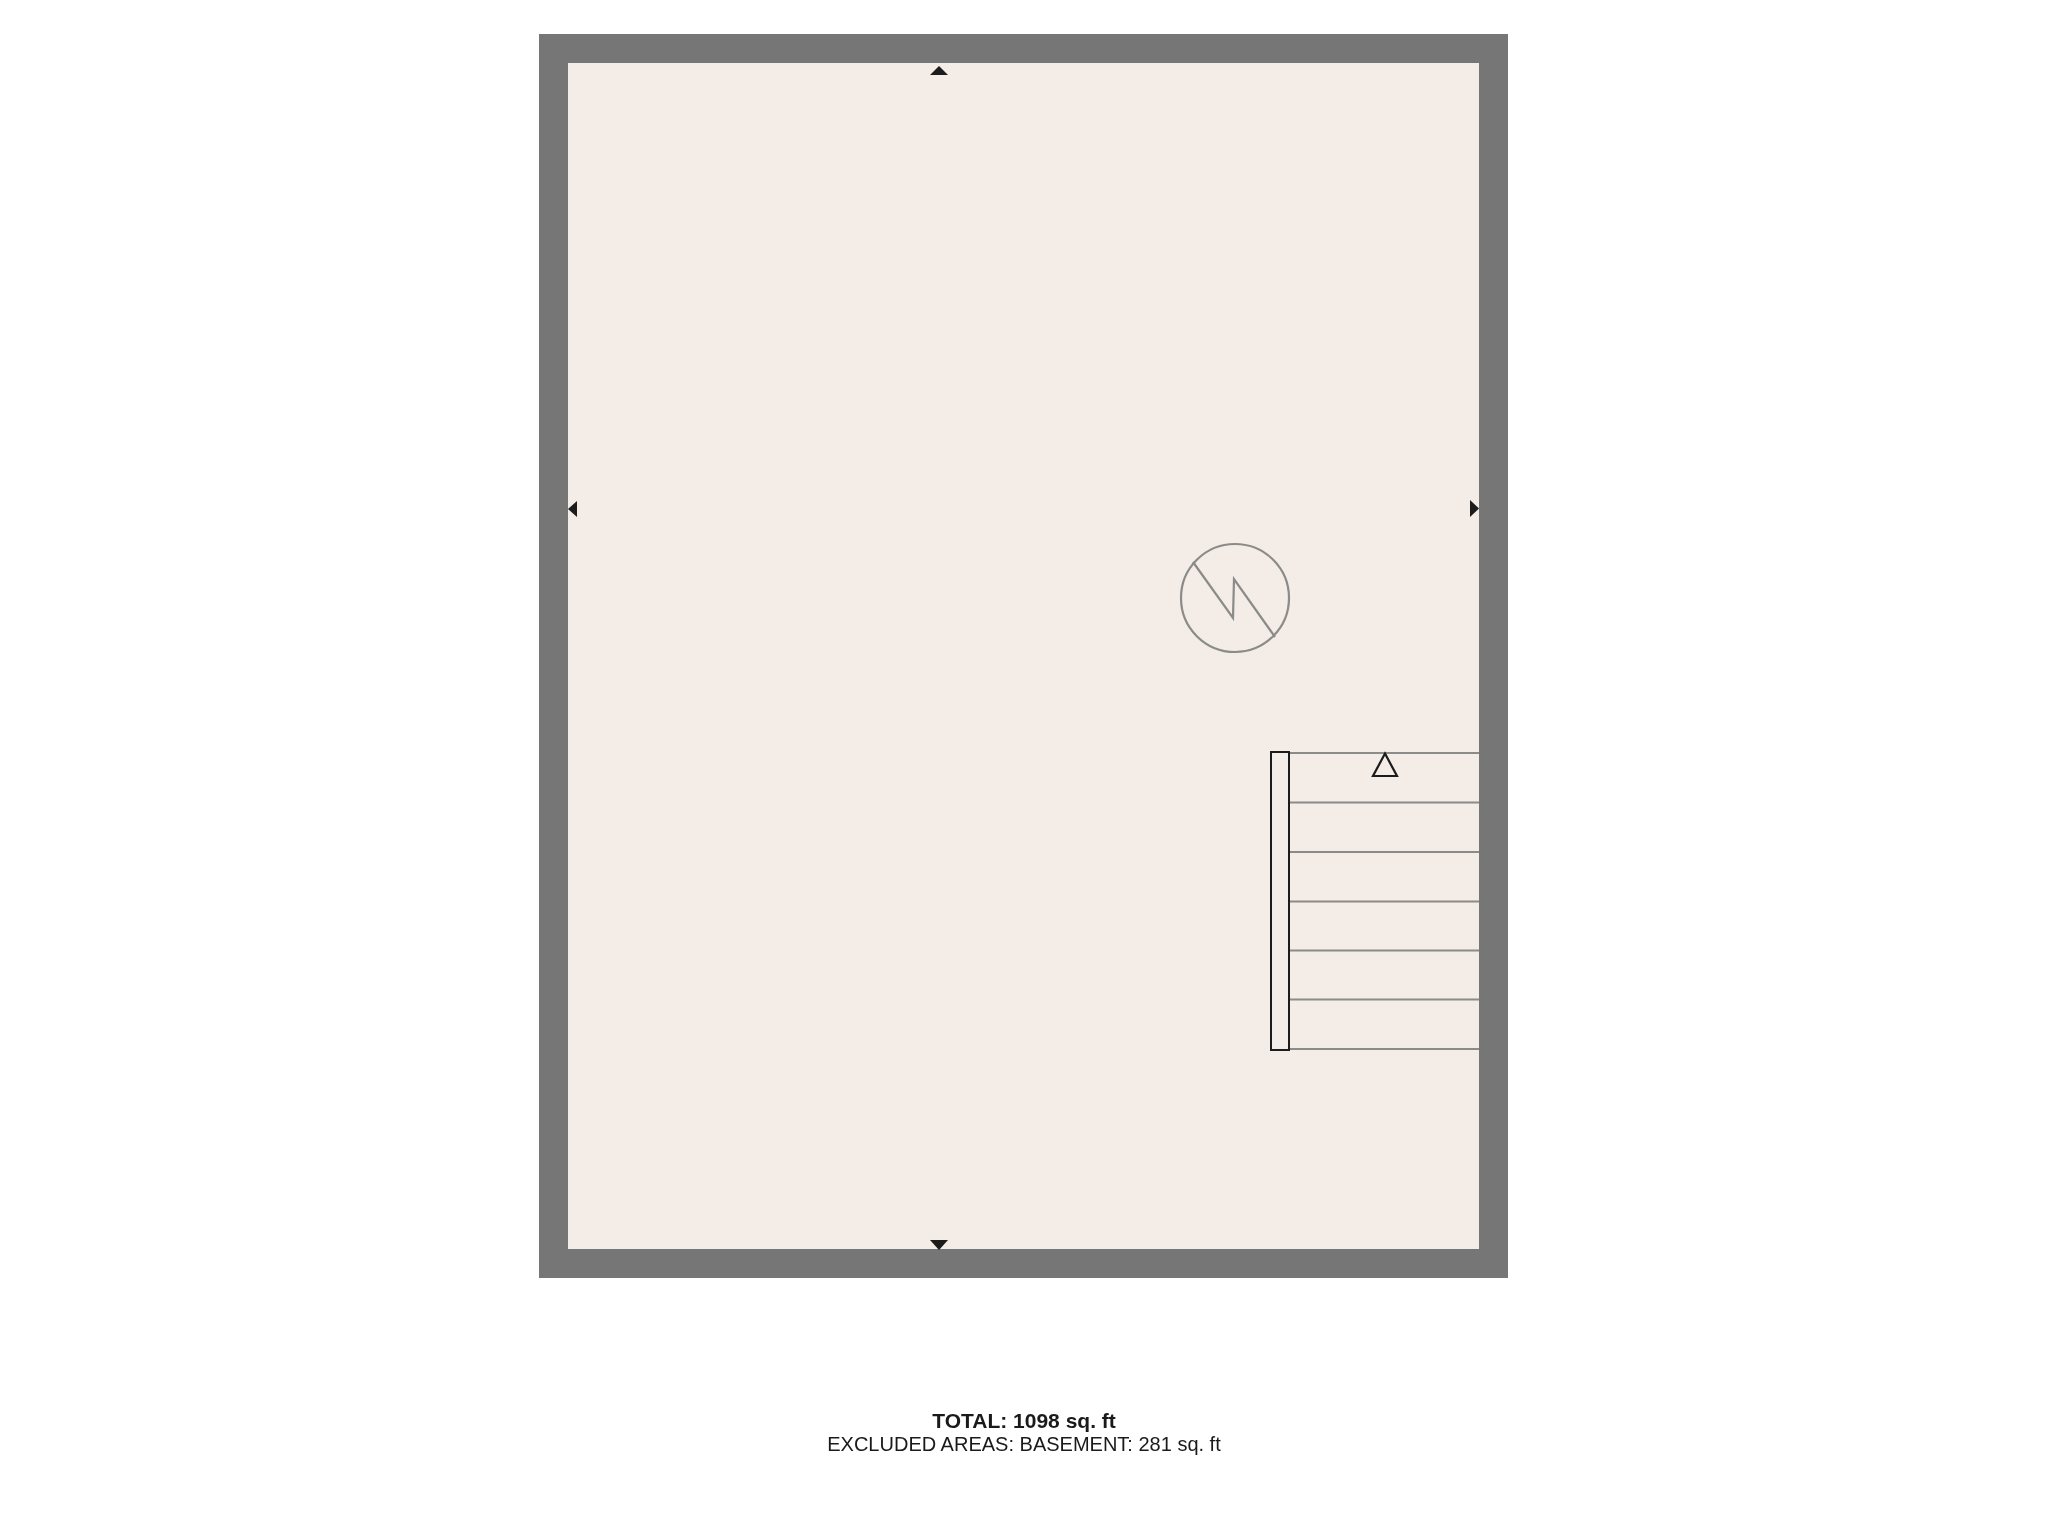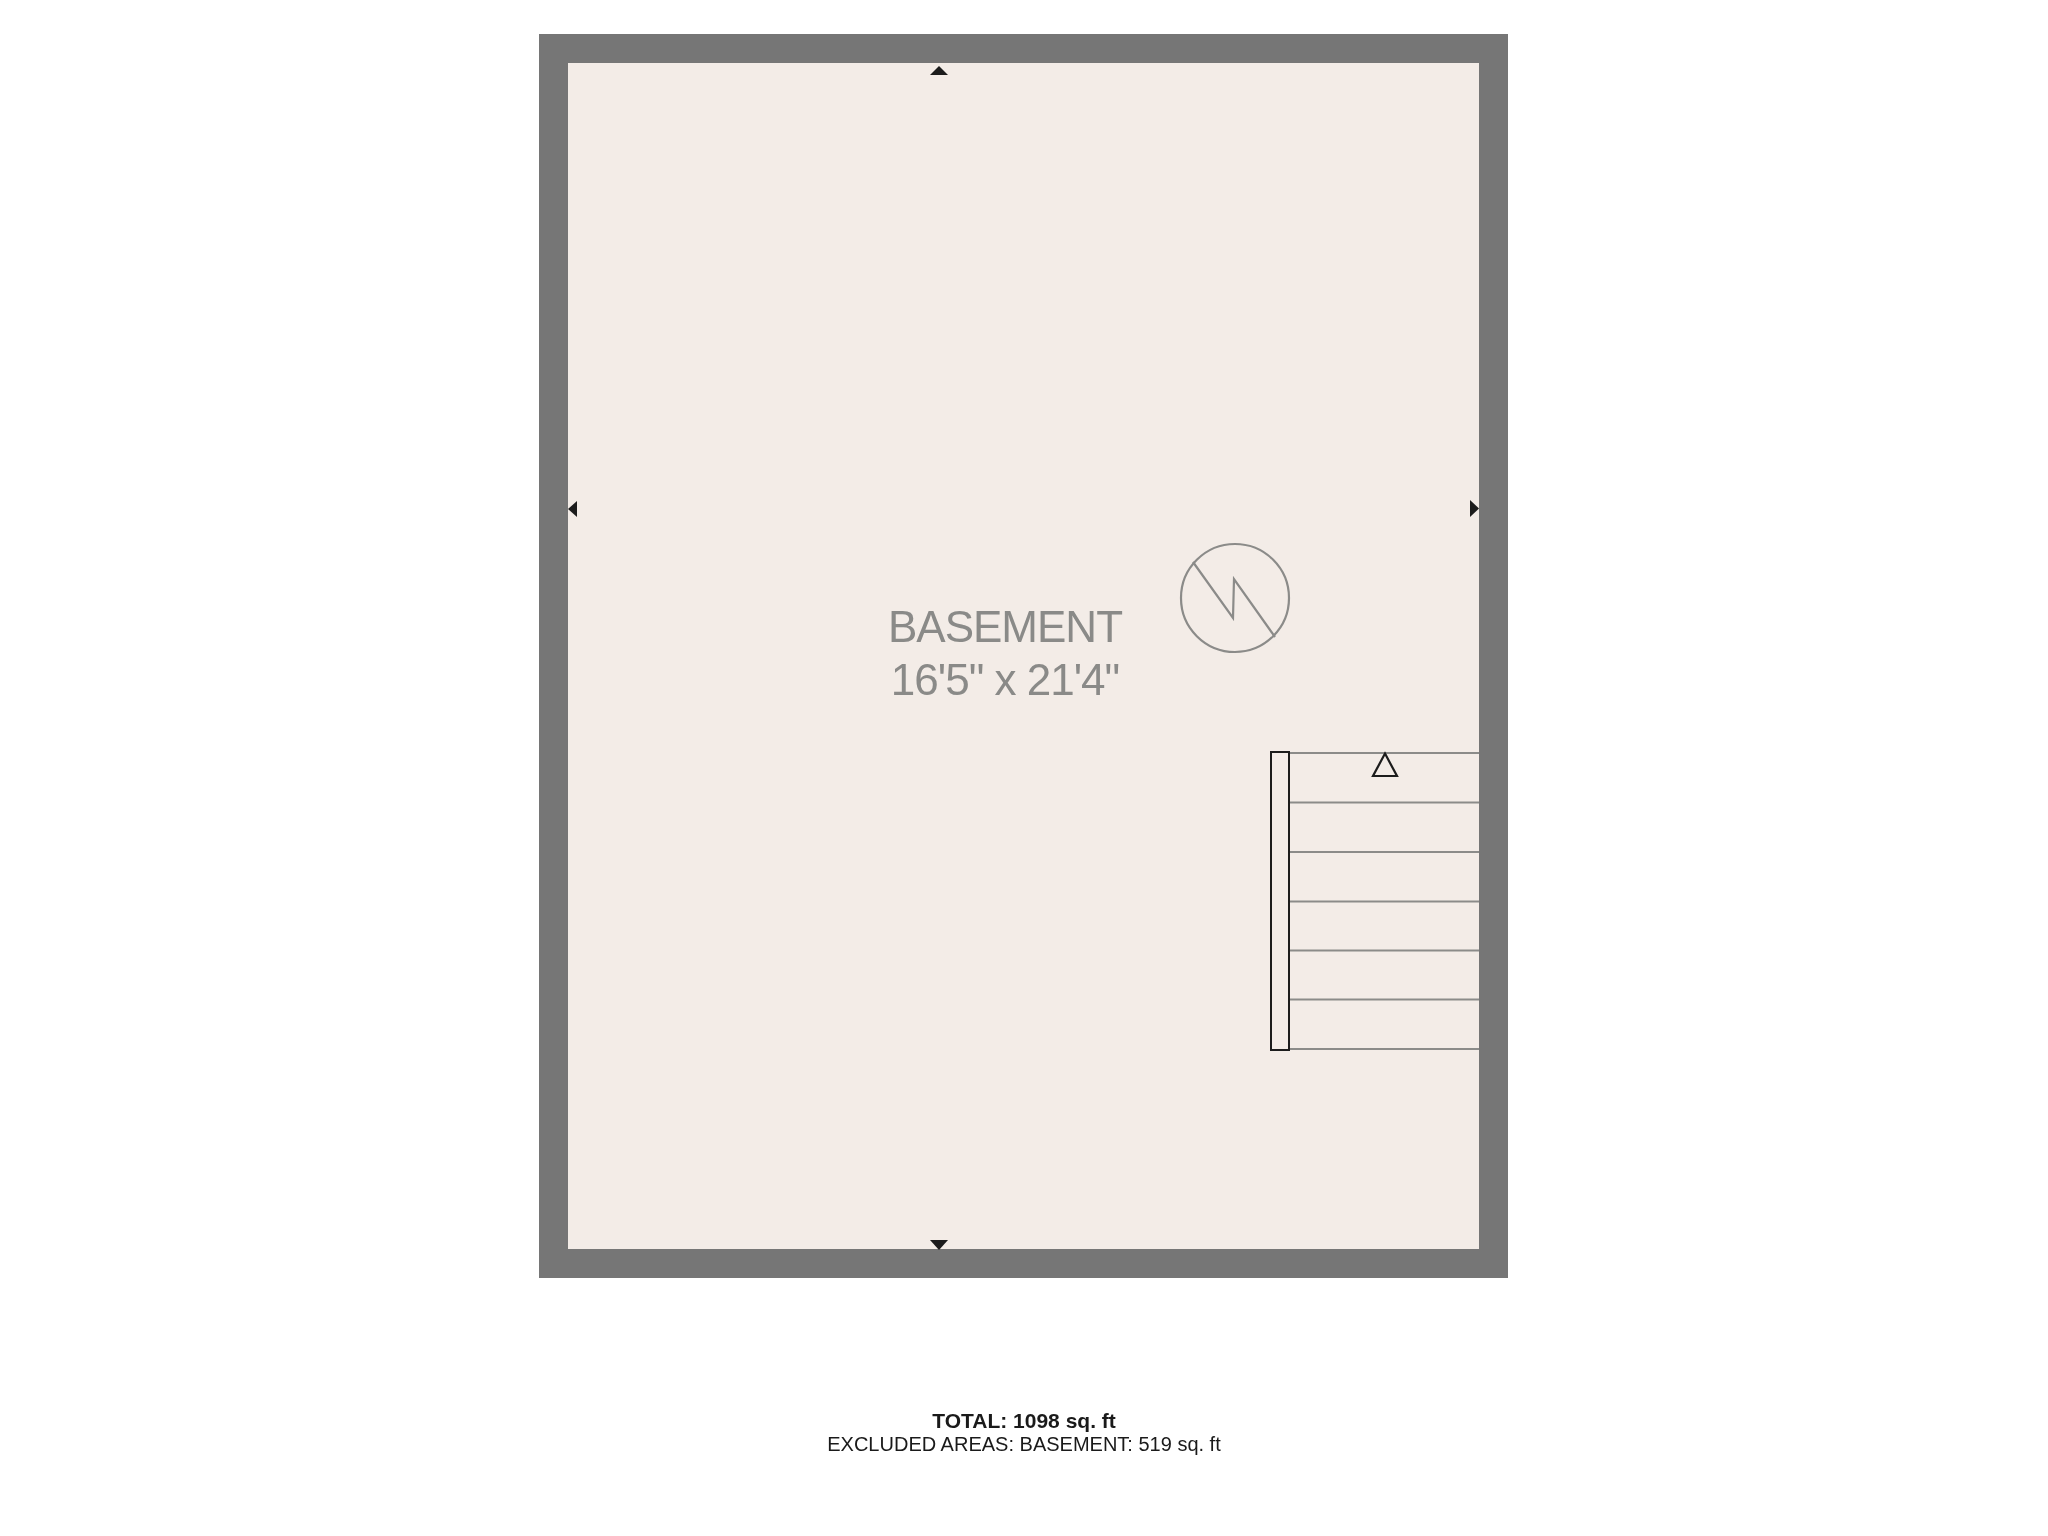--- a/index.html
+++ b/index.html
@@ -109,23 +109,19 @@
       <line class="step-line" x1="1289" y1="852" x2="1479" y2="852"></line>
       <line class="step-line" x1="1289" y1="901.5" x2="1479" y2="901.5"></line>
       <line class="step-line" x1="1289" y1="950.5" x2="1479" y2="950.5"></line>
       <line class="step-line" x1="1289" y1="999.5" x2="1479" y2="999.5"></line>
       <line class="step-line" x1="1289" y1="1049" x2="1479" y2="1049"></line>
       <rect class="stair-rail" x="1271" y="752" width="18" height="298"></rect>
       <polygon class="stair-tri" points="1385,753.5 1397,776 1373,776"></polygon>
     </g>
   </svg>
 
-  <div class="room-label">
-    <div>BASEMENT</div>
-    <div>16'5" x 21'4"</div>
-  </div>
 
   <div class="summary">
     <div class="total-line">TOTAL: 1098 sq. ft</div>
-    <div class="area-line">EXCLUDED AREAS: BASEMENT: 519 sq. ft</div>
+    <div class="area-line">EXCLUDED AREAS: BASEMENT: 281 sq. ft</div>
   </div>
 
 </div>
 
 </body></html>

